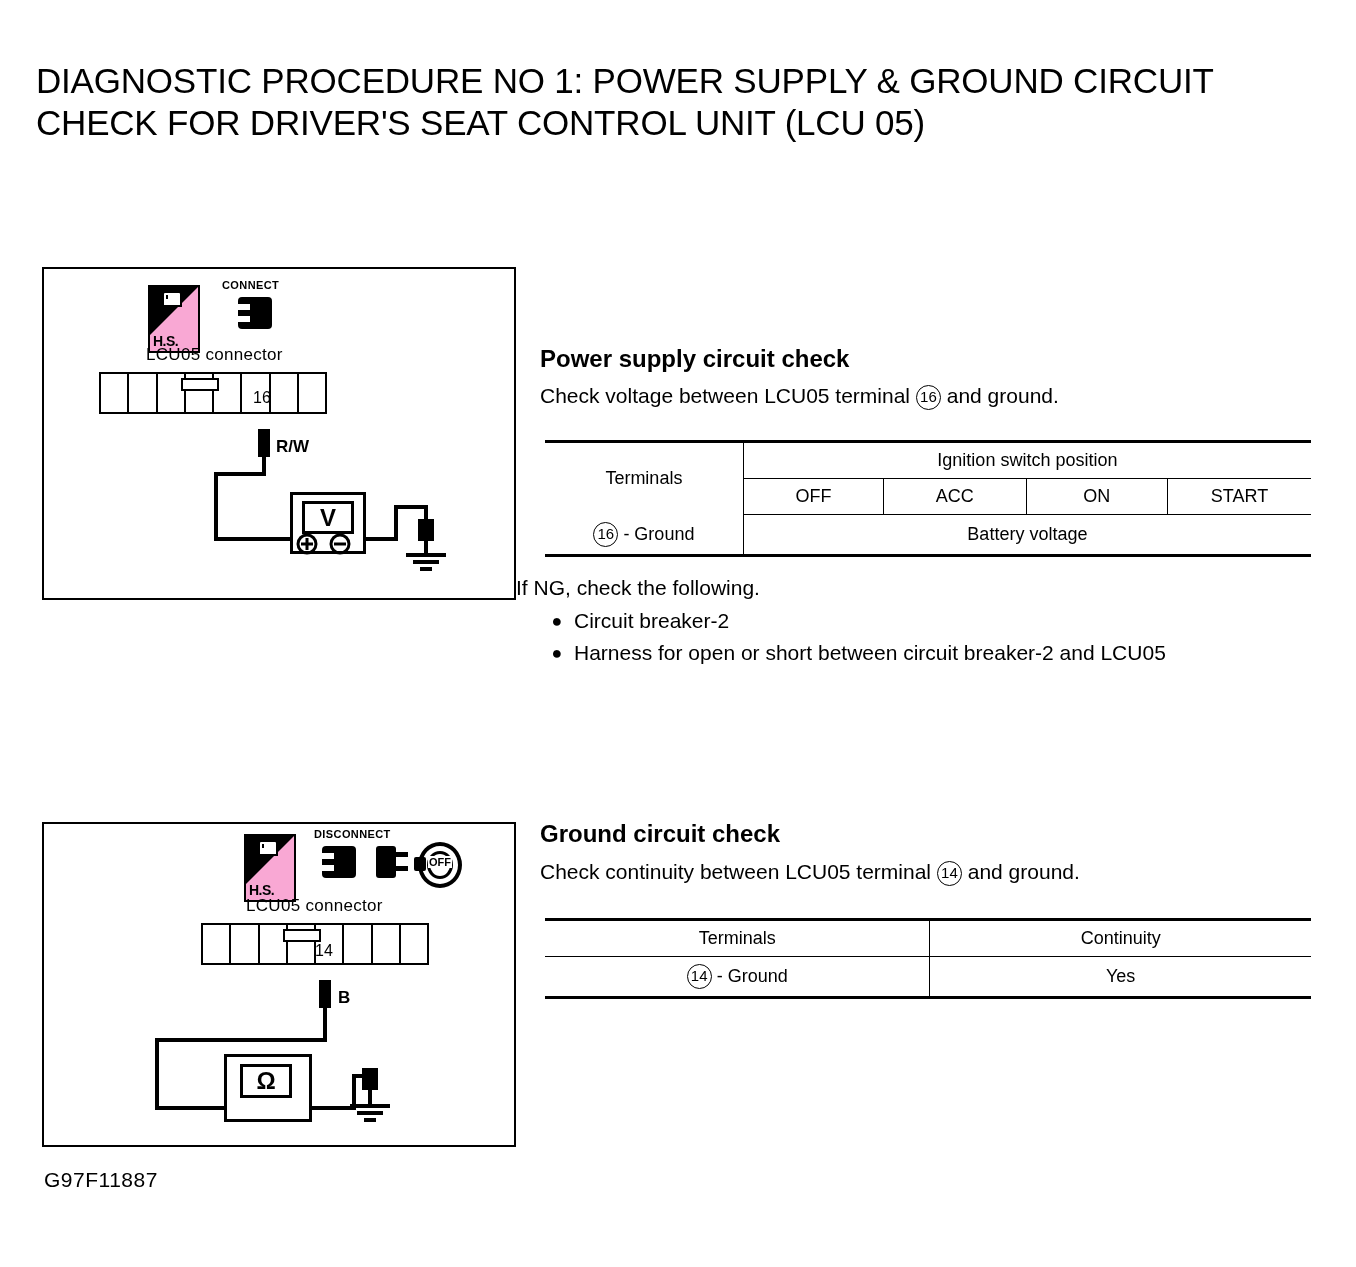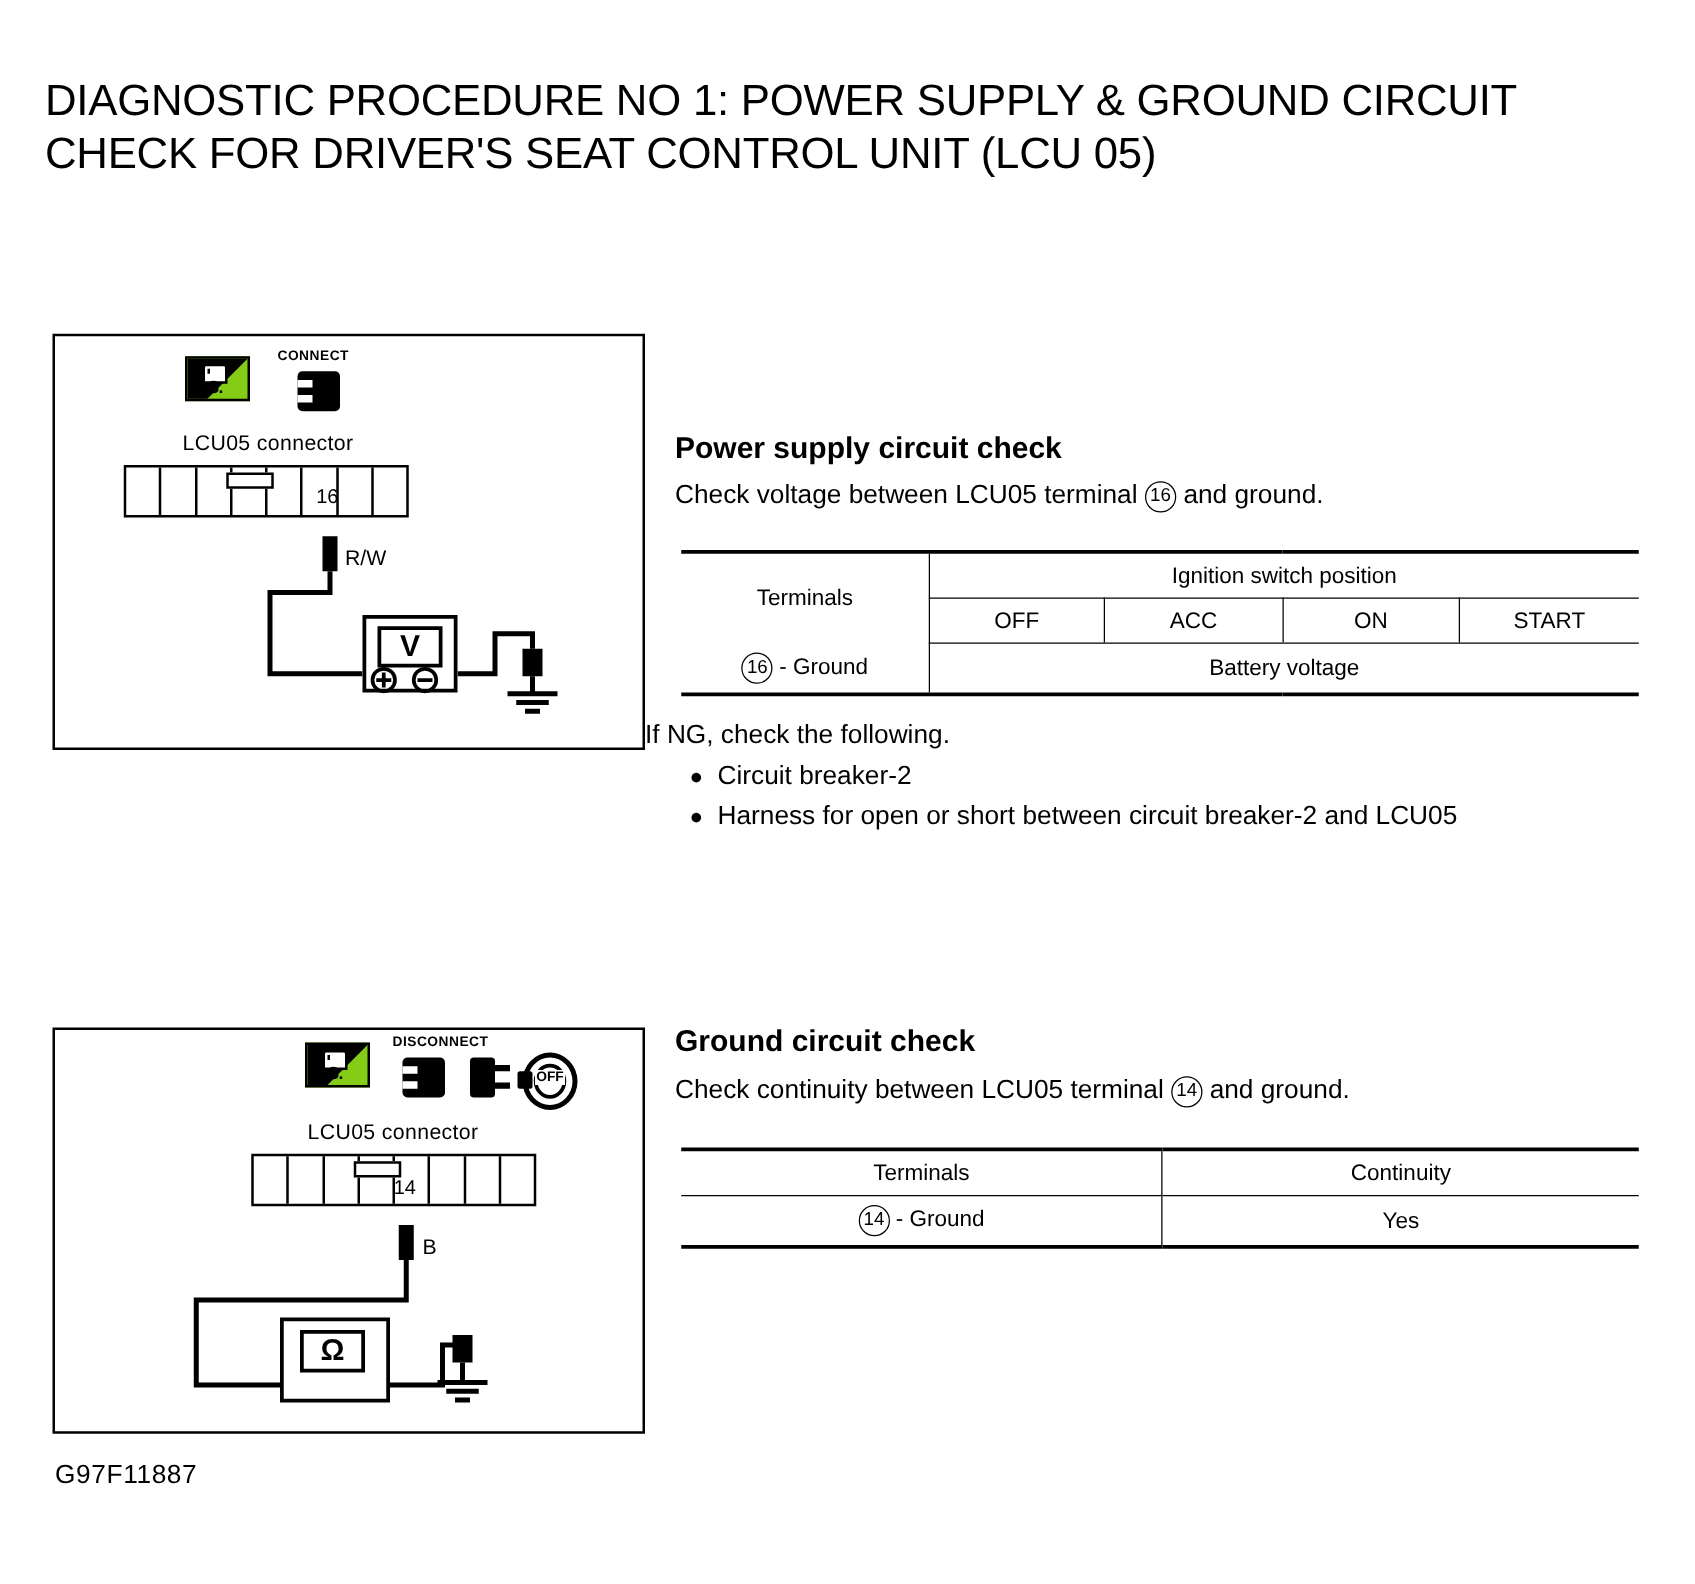--- a/index.html
+++ b/index.html
@@ -34,23 +34,23 @@
     border: 2px solid #000;
     background: #fff;
     box-sizing: border-box;
   }
   #fig-power { left: 42px; top: 267px; width: 474px; height: 333px; }
   #fig-ground { left: 42px; top: 822px; width: 474px; height: 325px; }
 
   
   .hs-badge {
     position: absolute;
-    width: 52px; height: 36px;
+    width: 52px; height: 68px;
     border: 2px solid #000;
-    background: #84cc16;
+    background: #f9a8d4;
     box-sizing: border-box;
     overflow: hidden;
   }
   .hs-badge .tri {
     position: absolute;
     left: 0; top: 0;
     width: 0; height: 0;
     border-left: 48px solid #000;
     border-bottom: 48px solid transparent;
   }
@@ -221,20 +221,21 @@
     box-sizing: border-box;
     display: flex;
     align-items: center;
     justify-content: center;
     font-size: 24px;
     font-weight: bold;
   }
   .wire-label {
     position: absolute;
     font-size: 17px;
+    font-weight: bold;
   }
   .connector-wire-blk {
     position: absolute;
     background: #000;
   }
 
   
   .section-heading {
     position: absolute;
     font-size: 24px;

